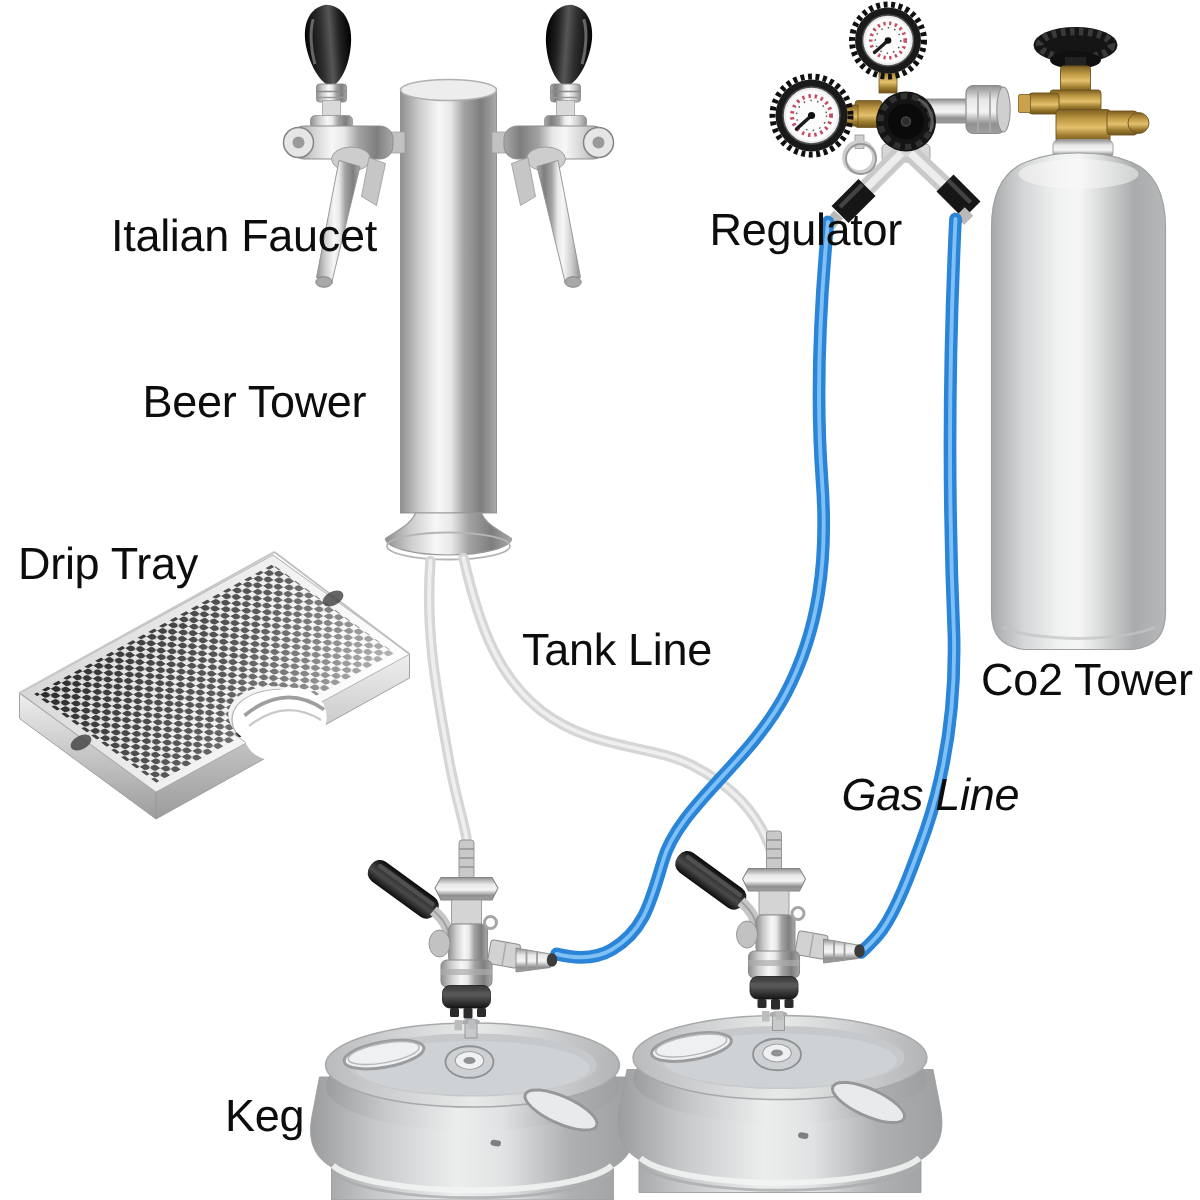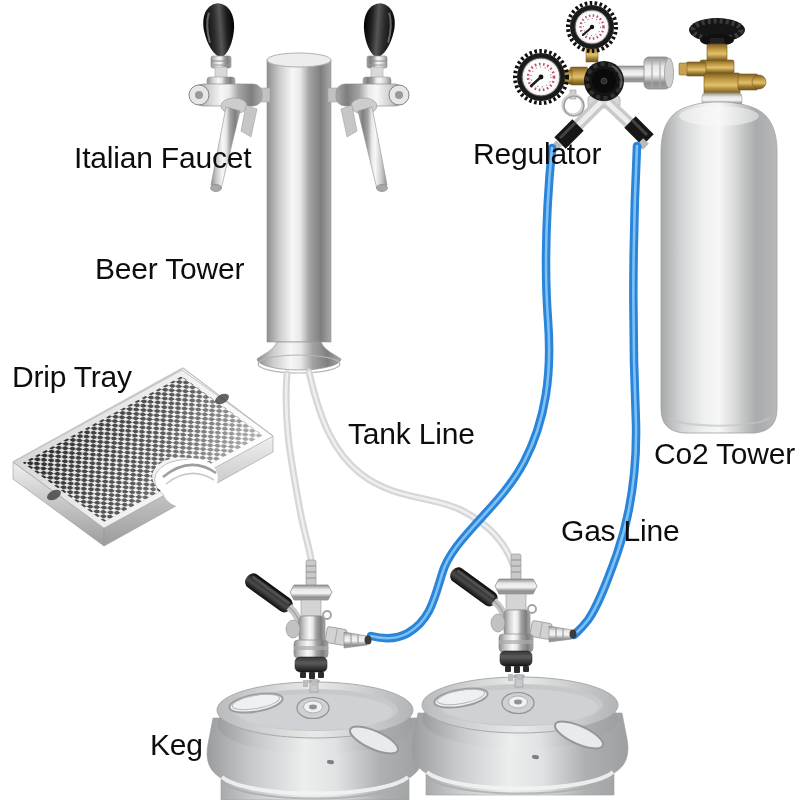--- a/index.html
+++ b/index.html
@@ -7,21 +7,21 @@
           font-family:"Liberation Sans",sans-serif;}
   #scene{position:absolute;left:0;top:0;z-index:1;}
   .label{position:absolute;z-index:3;font-size:30px;line-height:1;letter-spacing:-0.2px;
          color:#0d0d0d;white-space:nowrap;font-family:"Liberation Sans",sans-serif;}
   .l-italian{left:74px;top:119px;margin-top:24px;}
   .l-tower{left:95px;top:254px;text-align:right;}
   .l-tray{left:12px;top:362px;}
   .l-beerline{left:348px;top:419px;}
   .l-regulator{left:473px;top:139px;text-align:center;}
   .l-co2{left:654px;top:439px;}
-  .l-gasline{left:561px;top:516px;}
+  .l-gasline{left:561px;top:516px;font-style:italic;}
   .l-coupler{left:93px;top:625px;}
   .l-keg{left:150px;top:730px;}
 </style>
 </head>
 <body>
 
 <div id="canvas">
 
 <svg id="scene" width="800" height="800" viewBox="0 0 800 800" xmlns="http://www.w3.org/2000/svg">
   <defs>

